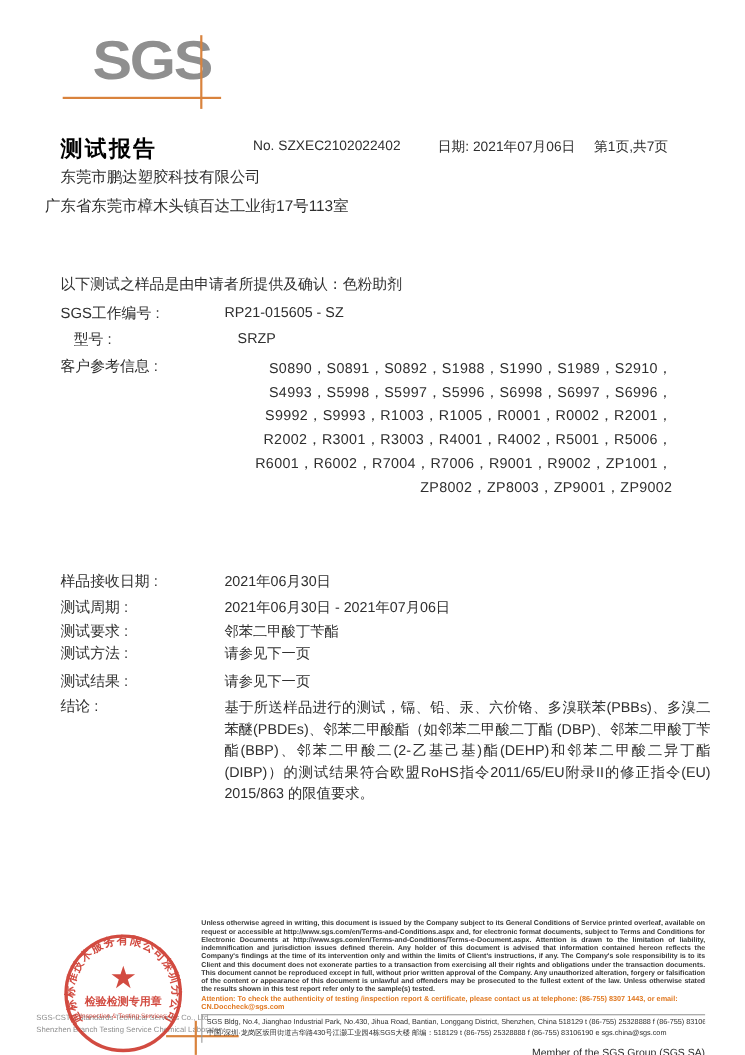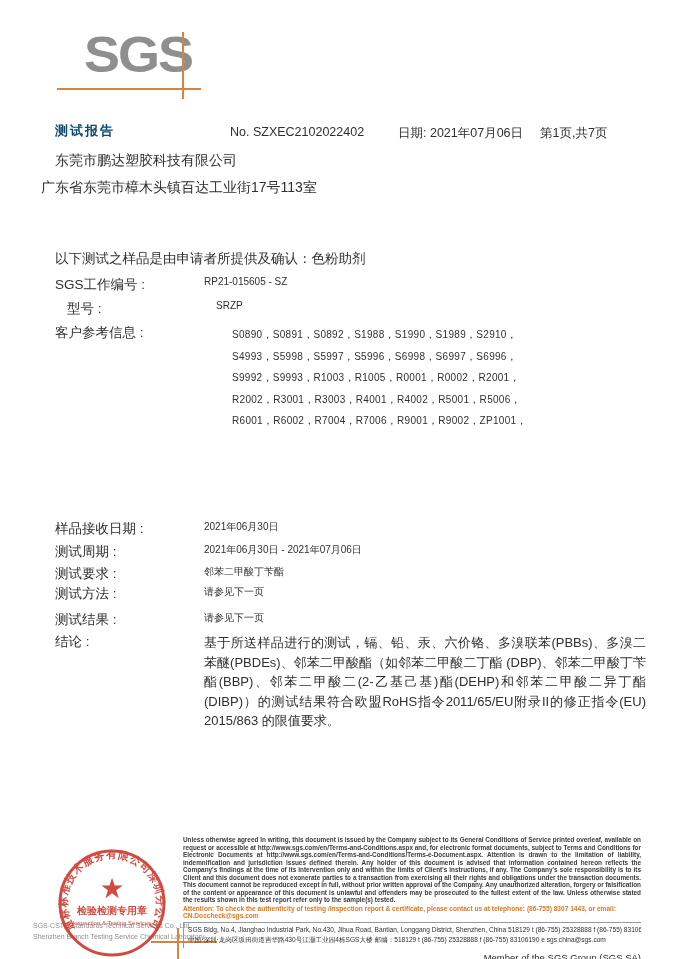--- a/index.html
+++ b/index.html
@@ -17,32 +17,32 @@
   .logo-text {
     left: 84px; top: 30px;
     font-size: 54px; font-weight: bold; line-height: 1;
     color: #8f8f8f; letter-spacing: -2px;
     transform: scaleY(0.92); transform-origin: top left;
   }
   .logo-hline { left: 57px; top: 88px; width: 144px; height: 2px; background: #d9833d; }
   .logo-vline { left: 182px; top: 32px; width: 2px; height: 67px; background: #d9833d; }
 
   
-  .report-title { left: 55px; top: 122px; font-size: 13px; font-weight: bold; letter-spacing: 2px; color: #0c4a6e; }
+  .report-title { left: 55px; top: 122px; font-size: 20px; font-weight: bold; letter-spacing: 2px; color: #000000; }
   .report-no   { left: 230px; top: 125px; font-size: 12.5px; }
   .report-date { left: 398px; top: 125px; font-size: 12.5px; text-align: right; }
   .report-page { left: 540px; top: 125px; font-size: 12.5px; }
 
   .company-name    { left: 55px; top: 152px; font-size: 14px; }
   .company-address { left: 41px; top: 179px; font-size: 14px; }
 
   .statement { left: 55px; top: 250px; font-size: 13.5px; }
 
   .flabel { left: 55px; font-size: 13.5px; }
-  .fvalue { left: 204px; font-size: 10px; }
+  .fvalue { left: 204px; font-size: 13px; text-align: right; }
   .row-job     { top: 276px; }
   .row-model   { top: 300px; margin-left: 12px; }
   .row-ref     { top: 324px; }
   .ref-lines div { line-height: 21.6px; letter-spacing: 0.3px; margin-left: 28px; }
   .row-recv    { top: 520px; }
   .row-period  { top: 543px; }
   .row-request { top: 565px; }
   .row-method  { top: 585px; }
   .row-result  { top: 611px; }
   .row-concl   { top: 633px; }
@@ -96,20 +96,21 @@
 <div class="abs flabel row-model">型号 :</div>
 <div class="abs fvalue row-model">SRZP</div>
 
 <div class="abs flabel row-ref">客户参考信息 :</div>
 <div class="abs fvalue row-ref ref-lines">
   <div>S0890，S0891，S0892，S1988，S1990，S1989，S2910，</div>
   <div>S4993，S5998，S5997，S5996，S6998，S6997，S6996，</div>
   <div>S9992，S9993，R1003，R1005，R0001，R0002，R2001，</div>
   <div>R2002，R3001，R3003，R4001，R4002，R5001，R5006，</div>
   <div>R6001，R6002，R7004，R7006，R9001，R9002，ZP1001，</div>
+  <div>ZP8002，ZP8003，ZP9001，ZP9002</div>
 </div>
 
 <div class="abs flabel row-recv">样品接收日期 :</div>
 <div class="abs fvalue row-recv">2021年06月30日</div>
 
 <div class="abs flabel row-period">测试周期 :</div>
 <div class="abs fvalue row-period">2021年06月30日 - 2021年07月06日</div>
 
 <div class="abs flabel row-request">测试要求 :</div>
 <div class="abs fvalue row-request">邻苯二甲酸丁苄酯</div>

